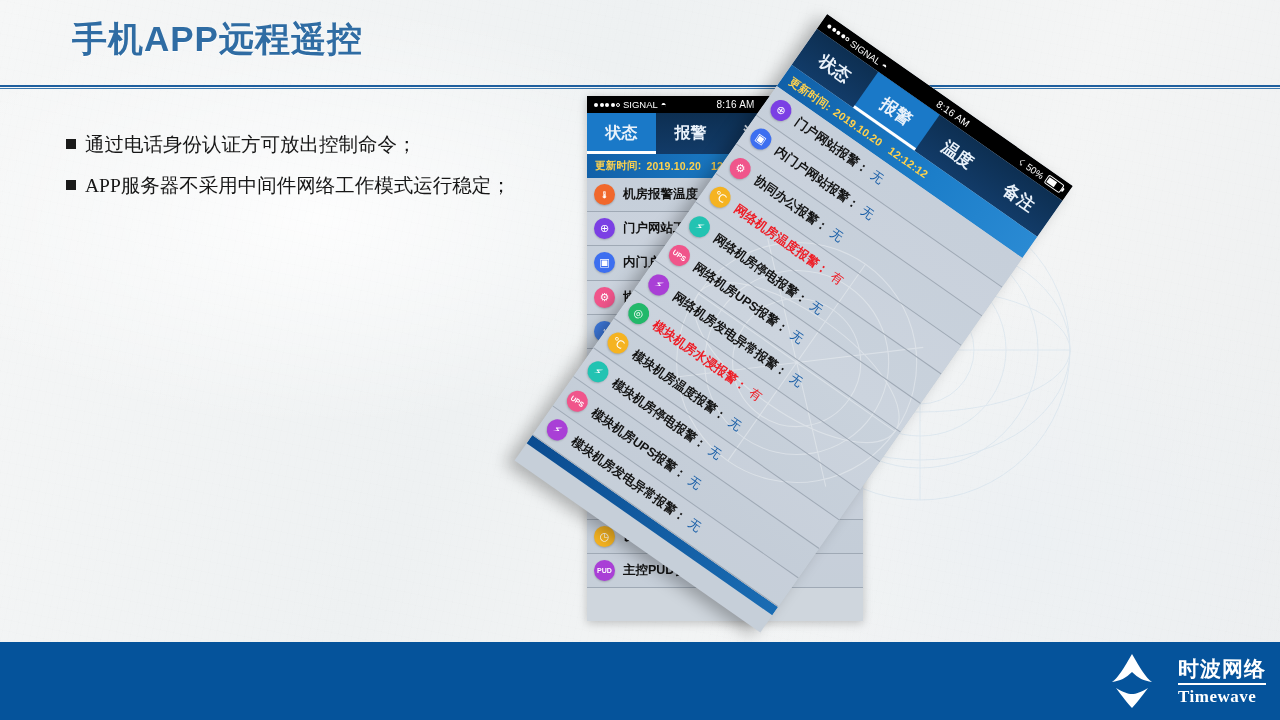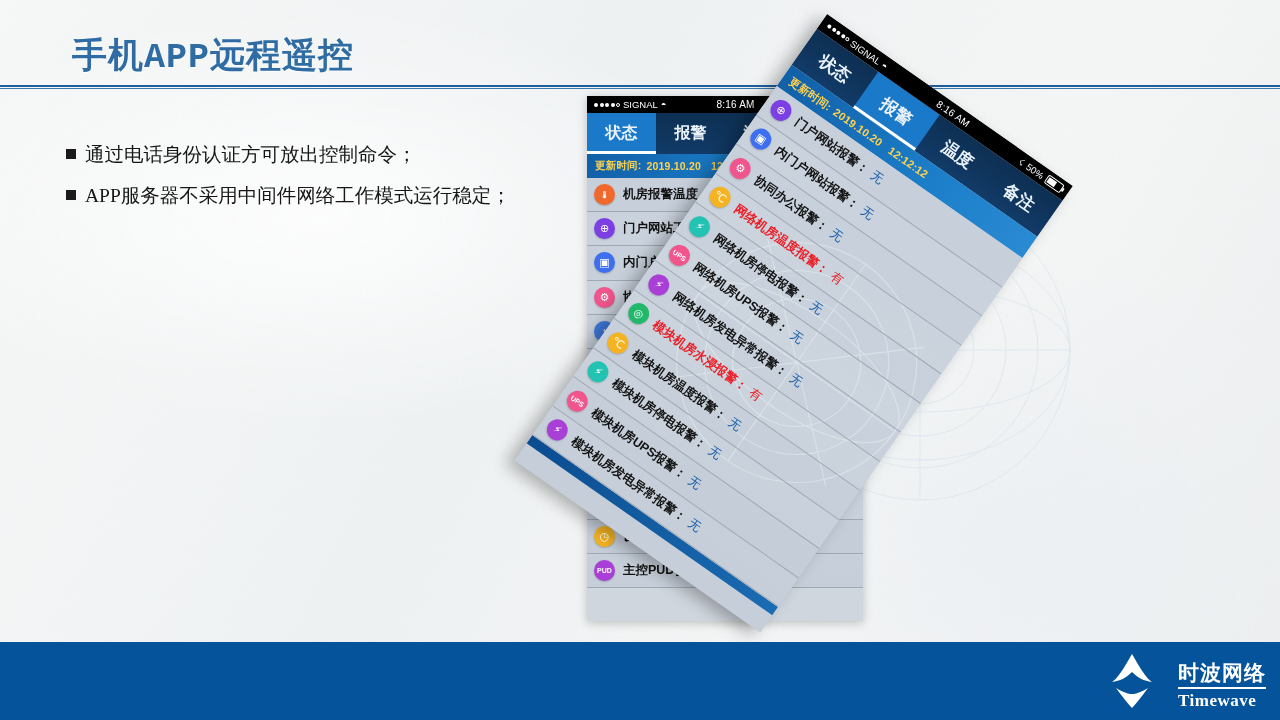--- a/index.html
+++ b/index.html
@@ -17,31 +17,30 @@
   }
   .tex{position:absolute;inset:0;opacity:.5;
     background-image:
       repeating-linear-gradient(102deg, rgba(0,0,0,.012) 0px, rgba(0,0,0,.012) 1px, rgba(255,255,255,0) 1px, rgba(255,255,255,0) 7px),
       repeating-linear-gradient(12deg, rgba(0,0,0,.01) 0px, rgba(0,0,0,.01) 1px, rgba(255,255,255,0) 1px, rgba(255,255,255,0) 11px);
   }
   .bg-art{position:absolute;right:140px;top:120px;width:520px;height:460px;opacity:.22;}
 
   
   .page-title{
-    position:absolute;left:72px;top:32px;
+    position:absolute;left:72px;top:16px;
     font-size:35px;font-weight:bold;color:#2f6ca3;letter-spacing:1px;
     text-shadow:0 1px 0 rgba(255,255,255,.8);
-    font-family:Liberation Mono, monospace;
   }
   .divider{position:absolute;left:0;right:0;top:85px;height:5px;}
   .divider .l1{position:absolute;left:0;right:0;top:0;height:2px;background:#1f5f9e;}
   .divider .l2{position:absolute;left:0;right:0;top:3px;height:1px;background:#3b78ae;}
 
   
-  .bullets{position:absolute;left:66px;top:134px;width:520px;
+  .bullets{position:absolute;left:66px;top:124px;width:520px;
     font-family:"Liberation Serif","DejaVu Serif",serif;color:#171717;}
   .bl{display:flex;align-items:flex-start;font-size:19.5px;line-height:41px;white-space:nowrap;}
   .bl .sq{flex:0 0 auto;width:10px;height:10px;background:#1a1a1a;margin-top:15px;margin-right:9px;}
   .bl.wrap{white-space:normal;}
   .bl-cont{margin-left:0;font-size:19.5px;line-height:41px;}
 
   
   .phone1{
     position:absolute;left:587px;top:96px;width:276px;height:525px;
     background:#cfd6dd;overflow:hidden;
@@ -95,21 +94,21 @@
   .p2 .tab{font-size:17px;}
   .p2 .updbar{height:26px;font-size:11px;}
   .p2 .row{height:34.5px;}
   .p2 .rlabel{font-size:12.5px;}
   .p2 .rval{font-size:12.5px;}
   .p2 .rlabel.alarm,.p2 .rval.alarm{color:#ee1c25;}
   .p2 .bottomstrip{height:10px;background:linear-gradient(90deg,#0b4c90,#1a6cb3);}
 
   
   .footer{position:absolute;left:0;right:0;top:642px;height:78px;background:#05539b;}
-  .logo{position:absolute;right:14px;top:652px;display:flex;align-items:flex-end;gap:24px;}
+  .logo{position:absolute;right:14px;top:652px;display:flex;align-items:center;gap:24px;}
   .logomark{width:44px;height:58px;}
   .logotext{display:flex;flex-direction:column;align-items:flex-start;color:#fff;}
   .logo-cn{font-size:21px;font-weight:bold;letter-spacing:1px;line-height:24px;}
   .logo-rule{width:100%;height:2px;background:#fff;margin:2px 0 2px;}
   .logo-en{font-family:"Liberation Serif","DejaVu Serif",serif;font-size:17px;font-weight:bold;letter-spacing:.5px;line-height:19px;}
 </style>
 </head>
 <body>
 
 <div class="slide">

